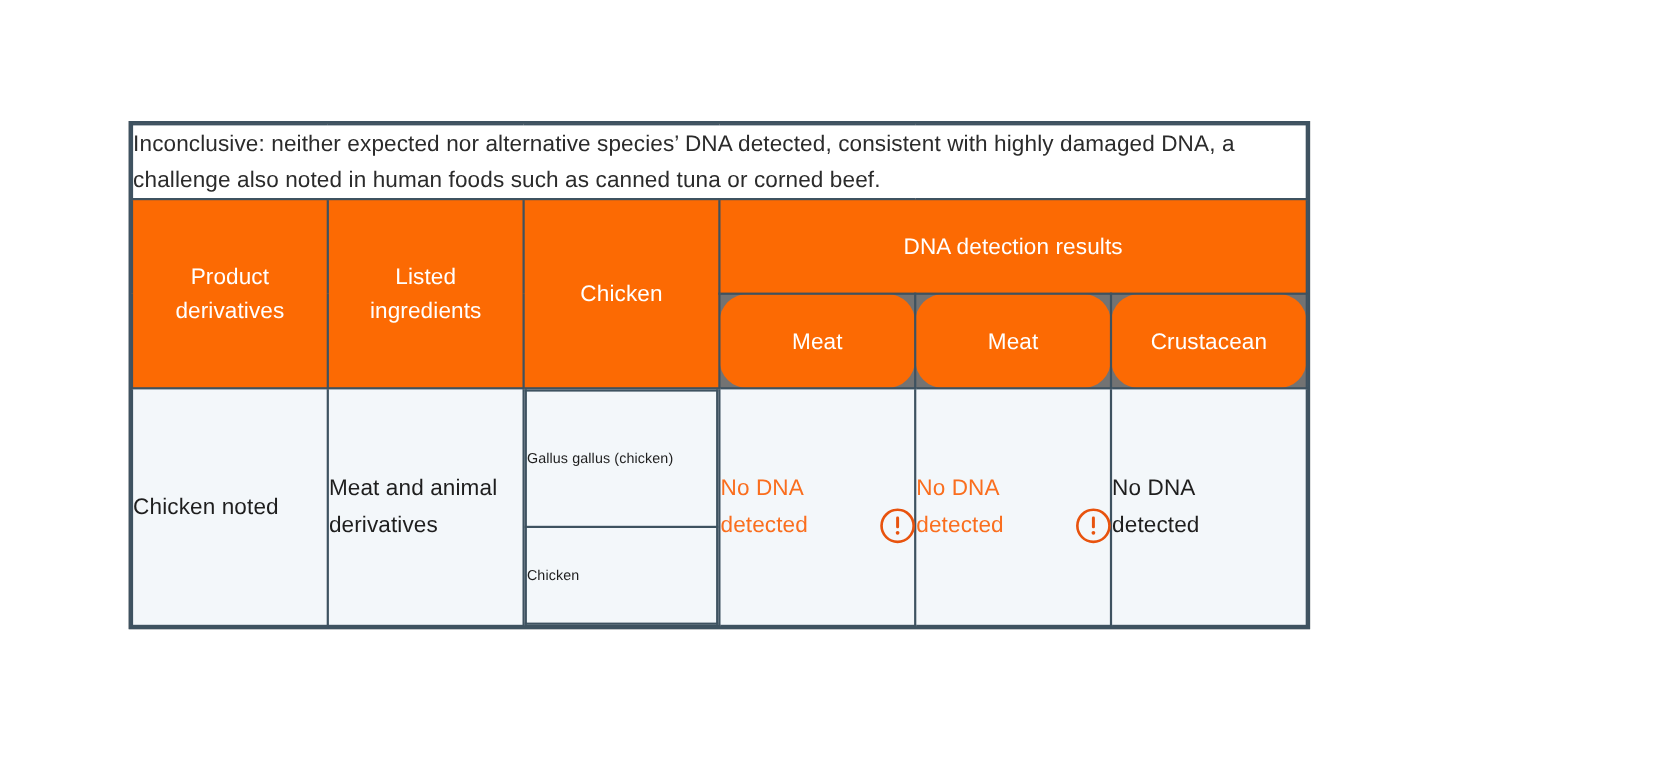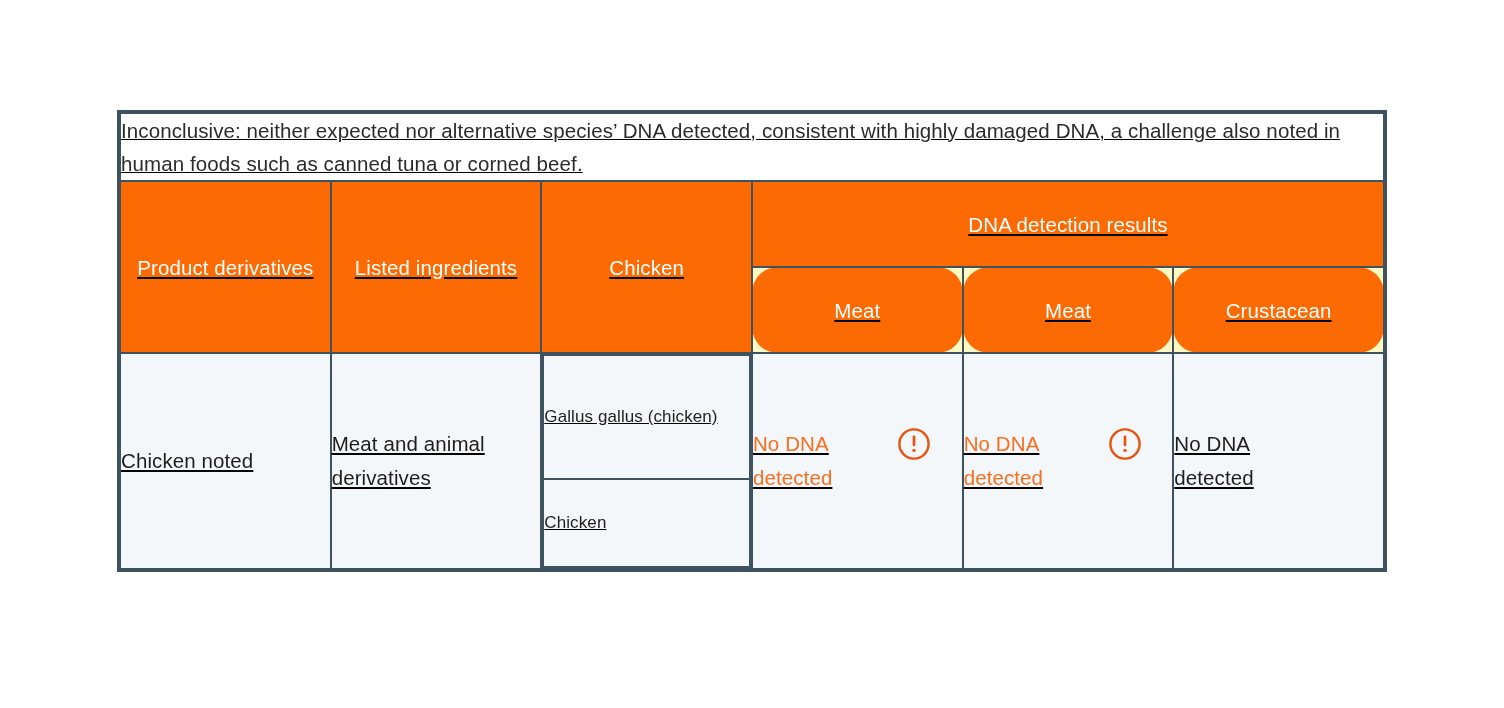--- a/index.html
+++ b/index.html
@@ -19,25 +19,24 @@
     width: 1504px;
     height: 708px;
     background: #ffffff;
   }
 
   
   .table-wrap {
     position: absolute;
     left: 117px;
     top: 110px;
-    width: 1270px;
+    width: 1074px;
     border: 2px solid #3e5260;
     box-sizing: border-box;
-    background: #fef9c3;
-    text-decoration: underline;
+    background: #737373;
   }
 
   table.dna-table {
     border-collapse: collapse;
     width: 100%;
     table-layout: fixed;
   }
 
   table.dna-table td,
   table.dna-table th {
@@ -101,22 +100,22 @@
   }
   .expected-inner {
     width: 100%;
     height: 100%;
     border-collapse: collapse;
     table-layout: fixed;
   }
   .expected-inner td {
     border: none;
     background: #f3f7fa;
-    font-size: 17px;
-    line-height: 32px;
+    font-size: 13px;
+    line-height: 42px;
     color: #1e1e1e;
     padding: 0 10px 0 16px;
     vertical-align: middle;
     letter-spacing: 0.1px;
   }
   .expected-inner tr.top td {
     height: 122px;
     border-bottom: 2px solid #3e5260;
     vertical-align: middle;
   }
@@ -126,21 +125,21 @@
   }
 
   
   .result-cell {
     background: #f3f7fa;
     height: 210px;
     padding: 0 0 0 19px;
   }
   .result-inner {
     display: flex;
-    align-items: flex-start;
+    align-items: flex-end;
     gap: 22px;
   }
   .result-text {
     font-size: 20.5px;
     line-height: 34px;
     letter-spacing: 0.1px;
     width: 122px;
     flex: 0 0 auto;
   }
   .result-text.alert { color: #fa6e1e; }

